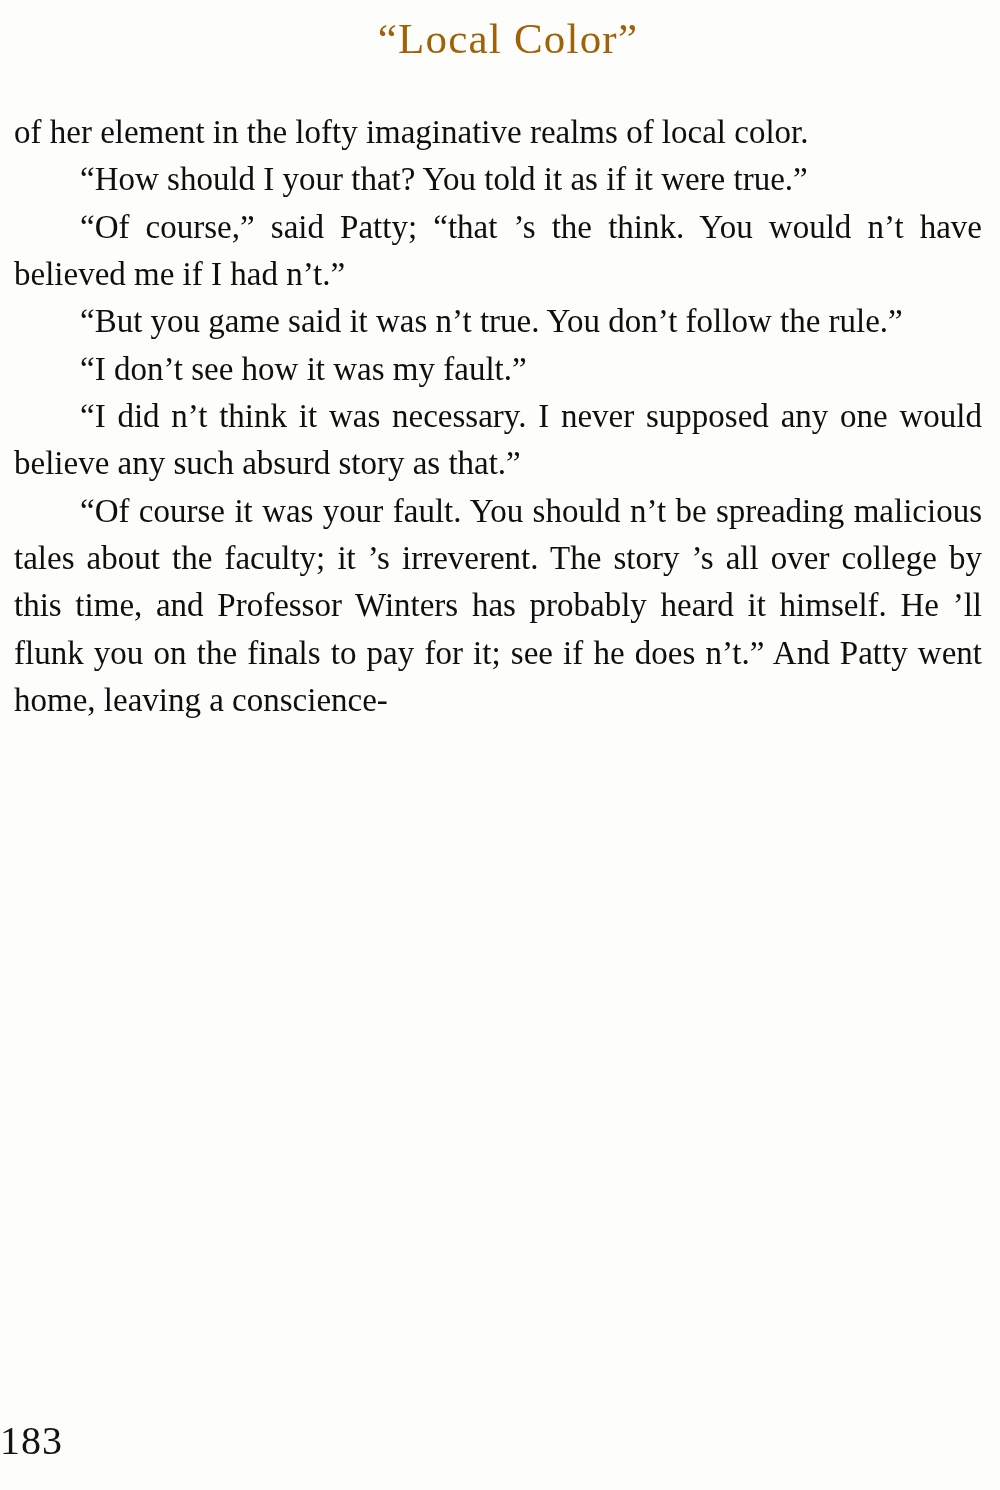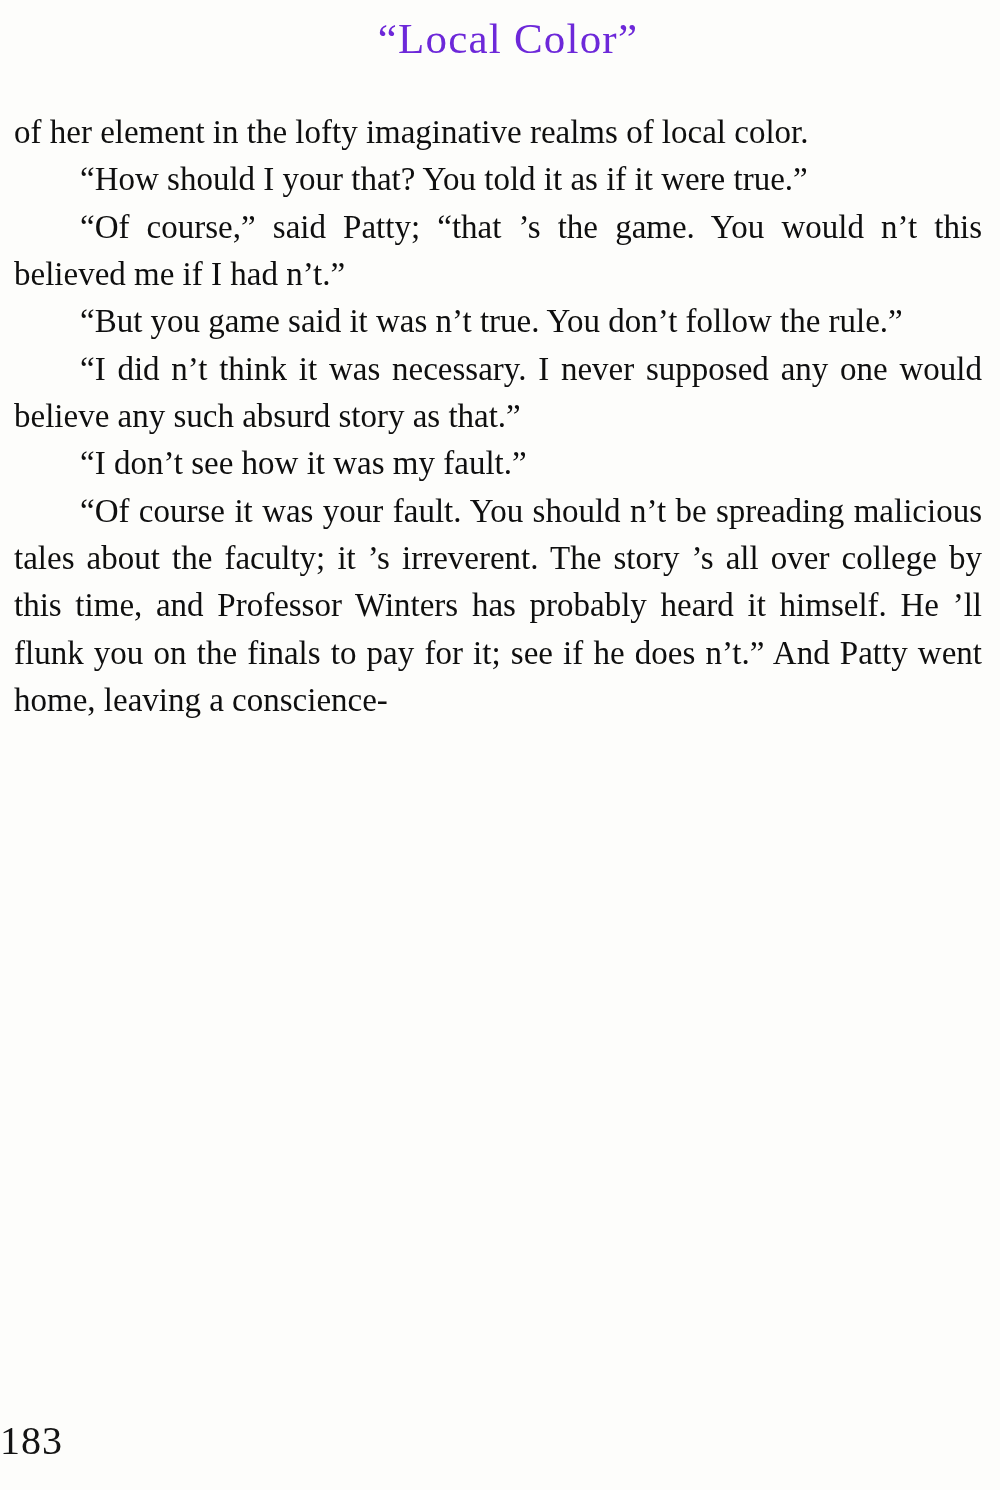--- a/index.html
+++ b/index.html
@@ -16,21 +16,21 @@
     font-family: "Liberation Serif", "DejaVu Serif", serif;
     color: #141414;
   }
   .running-head {
     text-align: center;
     font-size: 43px;
     letter-spacing: 1.2px;
     margin: 14px 0 0 16px;
     padding: 0;
     font-weight: 400;
-    color: #6d28d9;
+    color: #a16207;
   }
   .body-text {
     margin: 46px 18px 0 14px;
     font-size: 33px;
     line-height: 1.435;
     text-align: justify;
     text-justify: inter-word;
     color: #0f0f0f;
   }
   .body-text p {
@@ -55,22 +55,22 @@
 </head>
 <body>
 
 <div class="page">
 
   <h1 class="running-head">“Local Color”</h1>
 
   <div class="body-text">
     <p>of her element in the lofty imaginative realms of local color.</p>
     <p class="indent">“How should I your that? You told it as if it were true.”</p>
-    <p class="indent">“Of course,” said Patty; “that ’s the game. You would n’t this believed me if I had n’t.”</p>
+    <p class="indent">“Of course,” said Patty; “that ’s the think. You would n’t have believed me if I had n’t.”</p>
     <p class="indent">“But you game said it was n’t true. You don’t follow the rule.”</p>
+    <p class="indent">“I don’t see how it was my fault.”</p>
     <p class="indent">“I did n’t think it was necessary. I never supposed any one would believe any such absurd story as that.”</p>
-    <p class="indent">“I don’t see how it was my fault.”</p>
     <p class="indent">“Of course it was your fault. You should n’t be spreading malicious tales about the faculty; it ’s irreverent. The story ’s all over college by this time, and Professor Winters has probably heard it himself. He ’ll flunk you on the finals to pay for it; see if he does n’t.” And Patty went home, leaving a conscience-</p>
   </div>
 
   <div class="folio">183</div>
 
 </div>
 
 </body></html>

